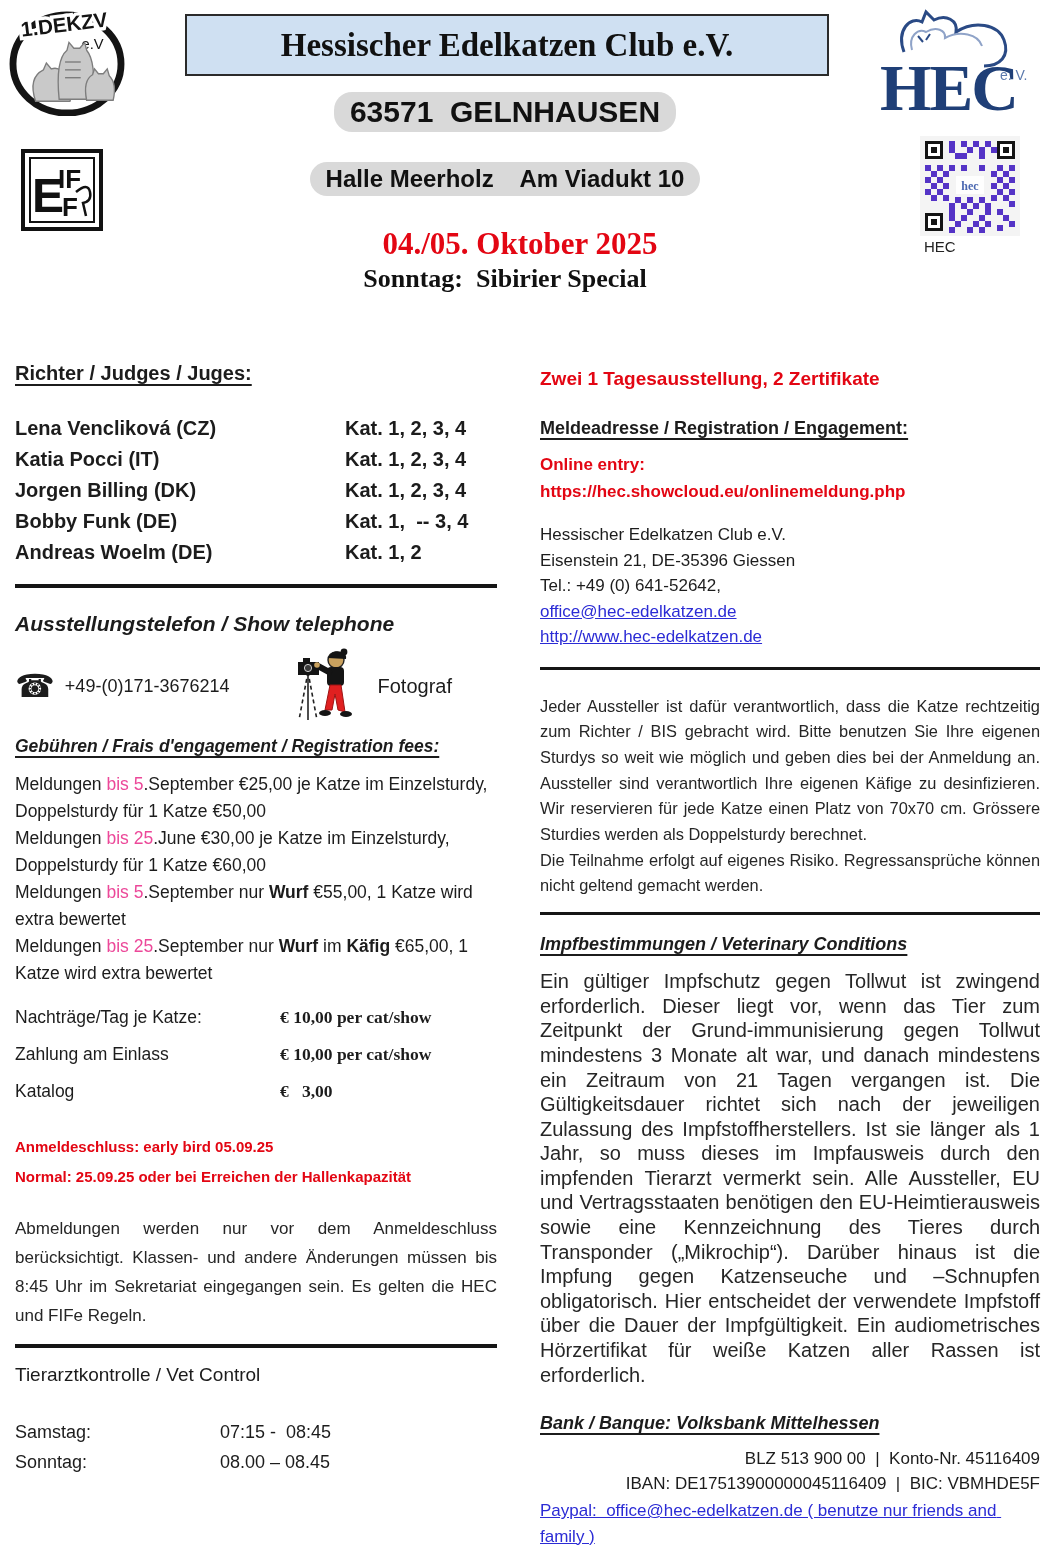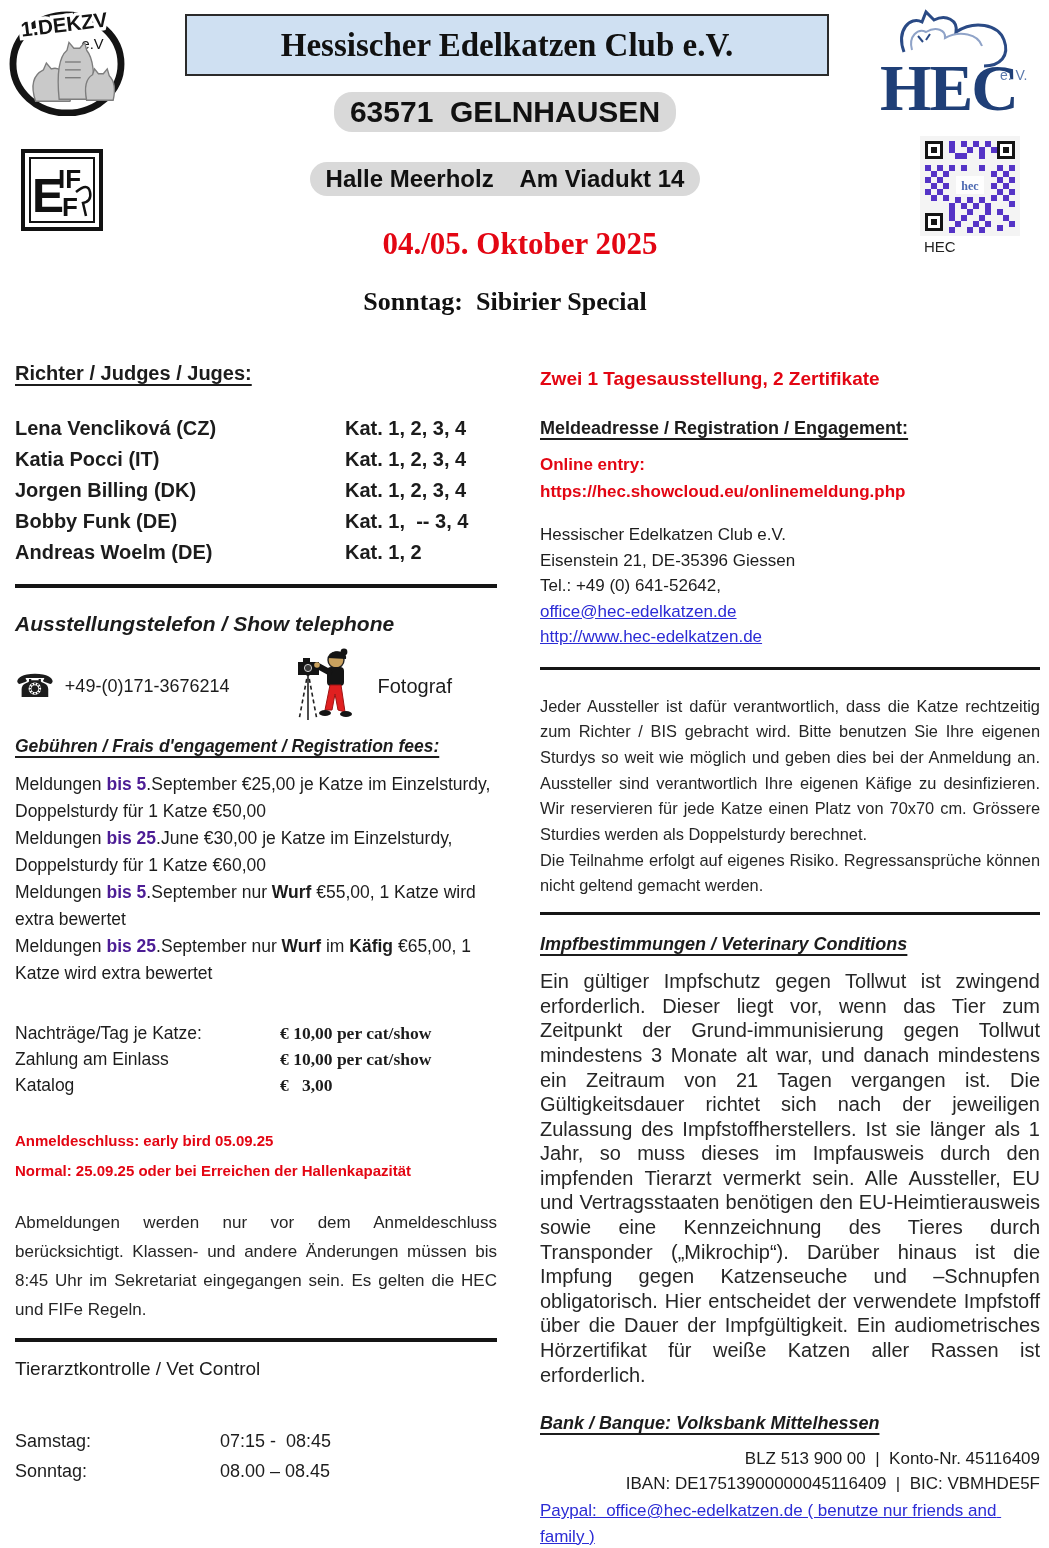--- a/index.html
+++ b/index.html
@@ -12,21 +12,21 @@
   .fife{position:absolute;left:20px;top:148px;width:84px;height:84px;}
   .titlebox{position:absolute;left:185px;top:14px;width:640px;height:58px;background:#cfe0f2;border:2px solid #2b2b2b;display:flex;align-items:center;justify-content:center;}
   .titlebox span{font-family:"Liberation Serif",serif;font-weight:700;font-size:33px;color:#111;}
   .chiprow{position:absolute;left:185px;width:640px;text-align:center;}
   .chip{display:inline-block;background:#d9d9d9;color:#111;font-weight:700;}
   .city-row{top:92px;}
   .city-row .chip{font-size:30px;padding:3px 16px;}
   .venue-row{top:162px;}
   .venue-row .chip{font-size:24px;padding:3px 16px;}
   .date-row{position:absolute;left:200px;top:226px;width:640px;text-align:center;font-family:"Liberation Serif",serif;font-weight:700;font-size:31px;color:#e30613;}
-  .special-row{position:absolute;left:185px;top:287px;width:640px;text-align:center;font-family:"Liberation Serif",serif;font-weight:700;font-size:26px;color:#111;}
+  .special-row{position:absolute;left:185px;top:264px;width:640px;text-align:center;font-family:"Liberation Serif",serif;font-weight:700;font-size:26px;color:#111;}
   .hecLogo{position:absolute;left:876px;top:6px;width:160px;height:122px;}
   .qrwrap{position:absolute;left:920px;top:136px;width:104px;}
   .qrwrap svg{display:block;}
   .qrcap{font-size:15px;color:#222;margin-top:2px;padding-left:4px;}
 
   
   .colL{position:absolute;left:15px;top:362px;width:482px;}
   .colR{position:absolute;left:540px;top:368px;width:500px;}
   .hrL{height:4px;background:#151515;border:none;margin:0;}
   .hrR{height:3px;background:#151515;border:none;margin:0;}
@@ -37,29 +37,29 @@
   .judges{margin-top:32px;display:grid;grid-template-columns:330px 1fr;row-gap:8px;font-size:20px;font-weight:700;}
   .hr1{margin-top:20px;}
   .phoneHead{margin-top:24px;font-size:21px;font-weight:700;font-style:italic;}
   .phoneRow{margin-top:10px;display:flex;align-items:center;height:80px;}
   .phoneGlyph{font-size:32px;line-height:1;margin-right:10px;}
   .phoneNum{font-size:18px;}
   .photog{margin-left:62px;width:66px;height:80px;flex:0 0 auto;}
   .fotografLbl{margin-left:20px;font-size:20px;}
   .feesHead{margin-top:10px;font-size:17.5px;font-weight:700;font-style:italic;text-decoration:underline;text-decoration-thickness:2px;text-underline-offset:4px;}
   .feesText{margin-top:14px;font-size:17.5px;line-height:27px;}
-  .feesText .rb{color:#4c1d95;font-weight:700;}
+  .feesText .rb{color:#ec4899;font-weight:400;}
   .feesText .b{font-weight:700;}
-  .feeTable{margin-top:36px;display:grid;grid-template-columns:265px 1fr;row-gap:5px;font-size:17.5px;}
+  .feeTable{margin-top:20px;display:grid;grid-template-columns:265px 1fr;row-gap:16px;font-size:17.5px;}
   .feeTable .val{font-weight:700;font-family:Liberation Serif, serif;}
   .deadline{margin-top:30px;color:#e30613;font-weight:700;font-size:15px;line-height:30px;}
   .cancel{margin-top:22px;font-size:17px;line-height:29px;text-align:justify;color:#262626;}
   .hr2{margin-top:14px;}
   .vetHead{margin-top:16px;font-size:19px;}
-  .vetRows{margin-top:51px;display:grid;grid-template-columns:205px 1fr;row-gap:9px;font-size:18px;}
+  .vetRows{margin-top:36px;display:grid;grid-template-columns:205px 1fr;row-gap:9px;font-size:18px;}
 
   
   .rHeadline{font-size:19px;font-weight:700;color:#e30613;margin:0;}
   .regHead{margin-top:28px;font-size:18px;font-weight:700;text-decoration:underline;text-decoration-thickness:2px;text-underline-offset:4px;}
   .onlineLbl{margin-top:16px;font-size:17px;font-weight:700;color:#e30613;}
   .onlineUrl{margin-top:7px;font-size:17px;font-weight:700;color:#e30613;text-decoration:none;display:block;}
   .addr{margin-top:20px;font-size:17px;line-height:25.5px;color:#1c1c1c;}
   .blueLink{color:#2b2bd5;text-decoration:underline;display:inline-block;}
   .hr3{margin-top:17px;}
   .rPara{margin-top:24px;font-size:16.4px;line-height:25.7px;text-align:justify;color:#262626;}
@@ -102,21 +102,21 @@
 
   <div class="titlebox">
     <span>Hessischer Edelkatzen Club e.V.</span>
   </div>
 
   <div class="chiprow city-row">
     <span class="chip pre">63571  GELNHAUSEN</span>
   </div>
 
   <div class="chiprow venue-row">
-    <span class="chip pre">Halle Meerholz    Am Viadukt 14</span>
+    <span class="chip pre">Halle Meerholz    Am Viadukt 10</span>
   </div>
 
   <div class="date-row">04./05. Oktober 2025</div>
   <div class="special-row pre">Sonntag:  Sibirier Special</div>
 
   <svg class="hecLogo" viewBox="0 0 160 122">
     <g fill="none">
       <path d="M28 46 C20 24 34 10 46 16 L50 6 L58 14 C70 8 82 14 80 26 C98 14 122 18 128 34 C134 50 124 60 108 60" stroke="#2a4a85" stroke-width="3"></path>
       <path d="M36 44 C32 30 42 22 50 26 C60 20 70 24 69 32 C84 24 102 28 106 40" stroke="#8fa3c8" stroke-width="2"></path>
       <path d="M42 30 l5 6 M54 28 l-4 6" stroke="#2a4a85" stroke-width="2"></path>

